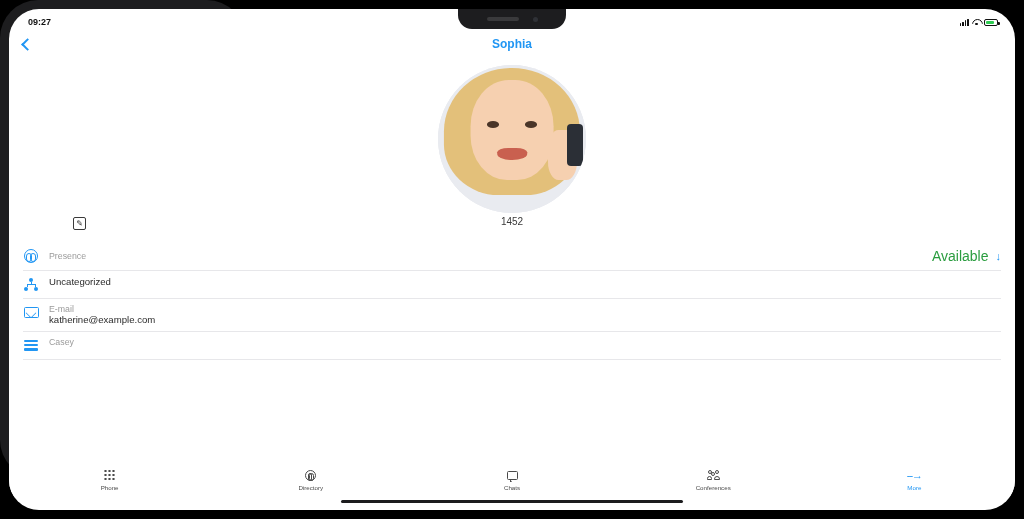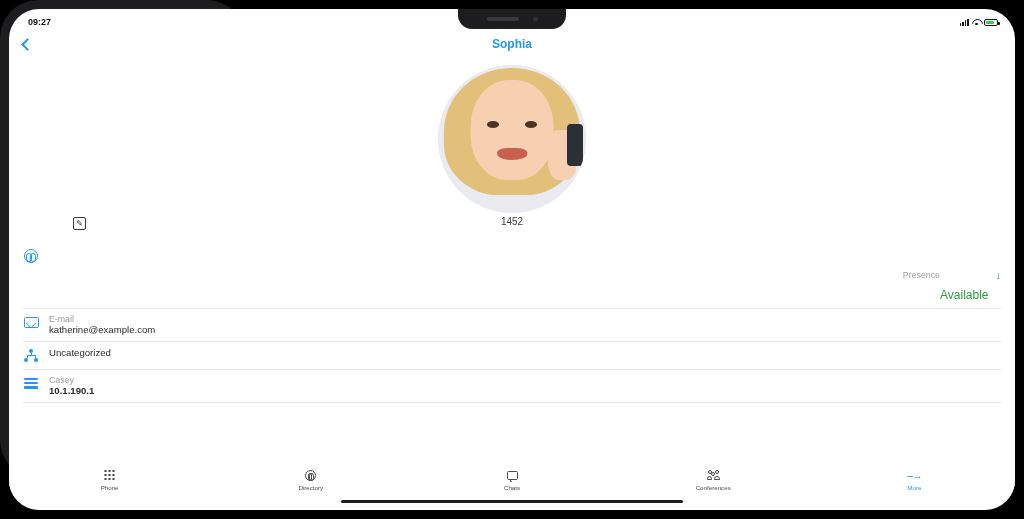--- a/index.html
+++ b/index.html
@@ -149,22 +149,22 @@
   .editbtn::after { content:"\270E"; position:absolute; inset:0; font-size: 8px; text-align:center; line-height:11px; color:#3a3a3a; }
   .p3name { text-align:center; color: #2196f3; font-size: 15.5px; margin-top: 7px; }
   .p3ext { text-align:center; color: #3a3a3a; font-size: 10px; margin-top: 3px; }
   .infolist { margin: 16px 14px 0; }
   .inforow { display:flex; align-items:flex-start; gap: 10px; border-bottom: 1px solid #e7e7ea; padding: 5px 0 6px; min-height: 26px; }
   .infoico { width: 16px; height: 16px; flex: none; color: #2196f3; display:flex; align-items:center; justify-content:center; }
   .infobody { flex: 1; }
   .infolabel { font-size: 8.8px; color: #9b9b9b; }
   .infoval { font-size: 9.6px; color: #2b2b2b; }
   .infoval.bold { font-weight: bold; }
-  .presencewrap { display:flex; align-items:center; justify-content: flex-end; flex:1; }
-  .pres-av { color: #2a9d3f; font-size: 12px; margin-top: 40px; }
+  .presencewrap { display:flex; align-items:center; justify-content: space-between; flex:1; }
+  .pres-av { color: #2a9d3f; font-size: 14px; }
   .pres-arrow { color: #2196f3; font-size: 11px; font-weight: bold; }
   .ic-group { width: 14px; height: 14px; border: 1.3px solid #2196f3; border-radius: 50%; position: relative; }
   .ic-group::before,.ic-group::after{content:"";position:absolute;top:2.6px;width:3.2px;height:7.6px;border:1.3px solid #2196f3;border-radius:3px;}
   .ic-group::before{left:1.4px}.ic-group::after{right:1.4px}
   .ic-org { position: relative; width: 14px; height: 13px; }
   .ic-org i { position:absolute; background:#2196f3; }
   .ic-org i:nth-child(1){width:4px;height:4px;border-radius:50%;left:5px;top:0;}
   .ic-org i:nth-child(2){width:4px;height:4px;border-radius:50%;left:0;bottom:0;}
   .ic-org i:nth-child(3){width:4px;height:4px;border-radius:50%;right:0;bottom:0;}
   .ic-org i:nth-child(4){width:1px;height:3px;left:6.5px;top:4px;}
@@ -1082,54 +1082,53 @@
                 <span class="infolabel">Presence</span>
                 <span style="display:flex;align-items:center;gap:7px;">
                   <span class="pres-av">Available</span>
                   <span class="pres-arrow">↓</span>
                 </span>
               </div>
             </span>
           </div>
           <div class="inforow">
             <span class="infoico">
+              <span class="ic-org">
+                <i></i>
+                <i></i>
+                <i></i>
+                <i></i>
+                <i></i>
+                <i></i>
+                <i></i>
+              </span>
+            </span>
+            <span class="infobody">
+              <div class="infoval">Uncategorized</div>
+            </span>
+          </div>
+          <div class="inforow">
+            <span class="infoico">
               <span class="ic-mail"></span>
             </span>
             <span class="infobody">
               <div class="infolabel">E-mail</div>
               <div class="infoval">katherine@example.com</div>
             </span>
           </div>
           <div class="inforow">
             <span class="infoico">
-              <span class="ic-org">
-                <i></i>
-                <i></i>
-                <i></i>
-                <i></i>
-                <i></i>
-                <i></i>
-                <i></i>
-              </span>
-            </span>
-            <span class="infobody">
-              <div class="infoval">Uncategorized</div>
-            </span>
-          </div>
-          <div class="inforow">
-            <span class="infoico">
               <span class="ic-host">
                 <i></i>
                 <i></i>
                 <i></i>
               </span>
             </span>
             <span class="infobody">
               <div class="infolabel">Casey</div>
-              <div class="infoval bold">10.1.190.1</div>
             </span>
           </div>
         </div>
 
       <div class="tabbar" id="prof-tabbar" style="bottom:14px;height:34px;">
           <div class="tb" style="font-size: 6.2px;">
             <div class="tbico" style="height: 16px;">
               <span class="dots9">
                 <i></i>
                 <i></i>

